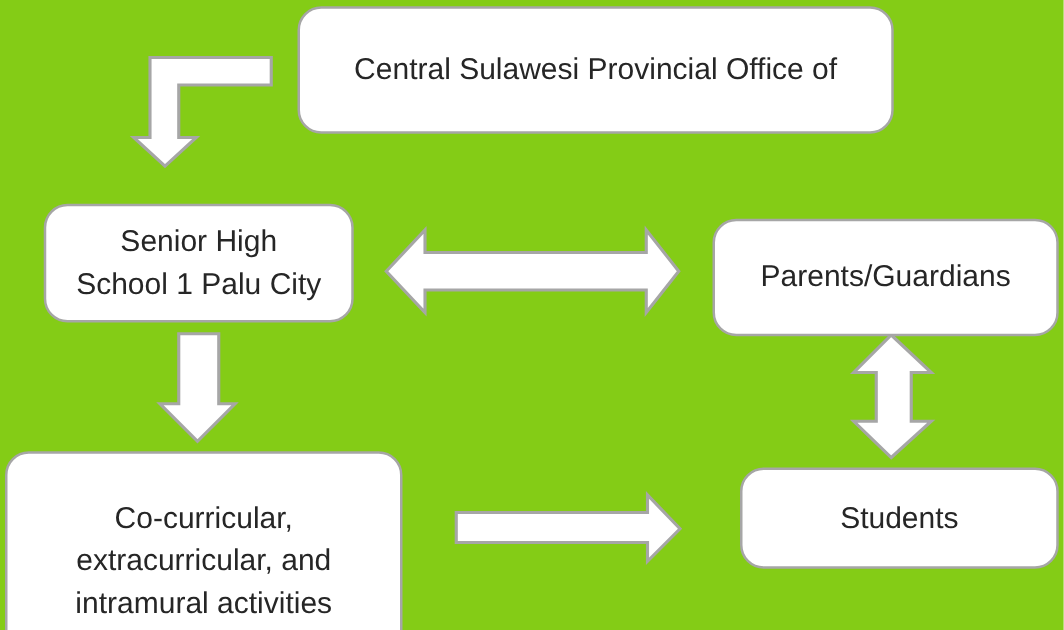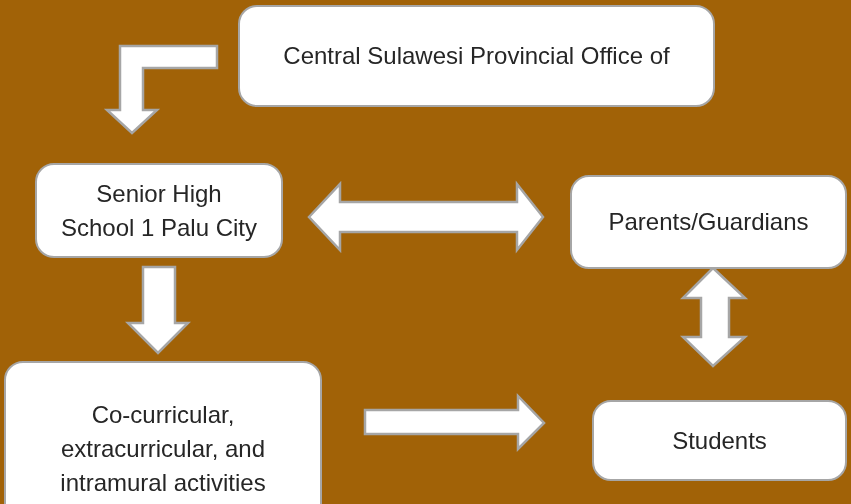--- a/index.html
+++ b/index.html
@@ -4,21 +4,21 @@
 <style>
   html, body {
     margin: 0;
     padding: 0;
     background: #ffffff;
   }
   .canvas {
     position: relative;
     width: 851px;
     height: 504px;
-    background: #a16207;
+    background: #84cc16;
     font-family: "Liberation Sans", "DejaVu Sans", sans-serif;
     overflow: hidden;
   }
   .arrows {
     position: absolute;
     left: 0;
     top: 0;
     width: 851px;
     height: 504px;
   }
@@ -43,21 +43,21 @@
     font-size: 24px;
     line-height: 34px;
   }
   .node .line {
     white-space: nowrap;
   }
   .node-office     { left: 238px; top: 5px;   width: 477px; height: 102px; }
   .node-school     { left: 35px;  top: 163px; width: 248px; height: 95px; text-align: center;  }
   .node-parents    { left: 570px; top: 175px; width: 277px; height: 94px;  }
   .node-activities { left: 4px;   top: 361px; width: 318px; height: 176px; justify-content: center; }
-  .node-students   { left: 592px; top: 400px; width: 255px; height: 81px;  }
+  .node-students   { left: 592px; top: 374px; width: 255px; height: 81px;  }
 </style>
 </head>
 <body>
 
 <div class="canvas">
 
   <svg class="arrows" viewBox="0 0 851 504" xmlns="http://www.w3.org/2000/svg">
     <polygon points="217,46 120,46 120,110 107,110 132,133 157,110 143,110 143,68 217,68"></polygon>
     <polygon points="309,217 340,184 340,202 517,202 517,184 543,217 517,250 517,232 340,232 340,250"></polygon>
     <polygon points="143,267 175,267 175,323 188,323 158,353 128,323 143,323"></polygon>

